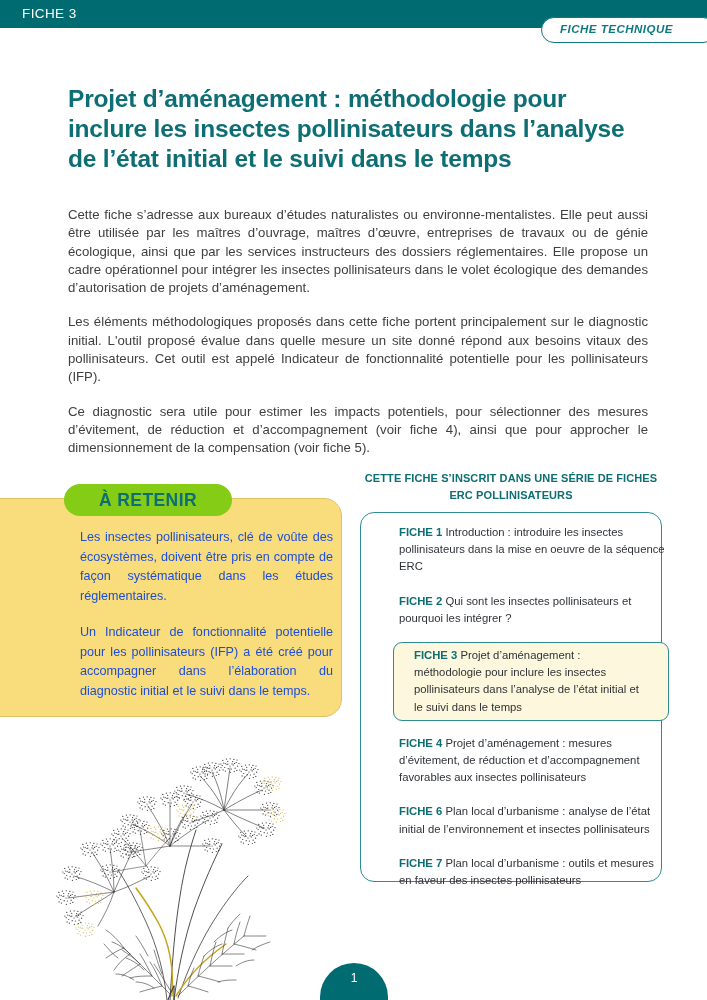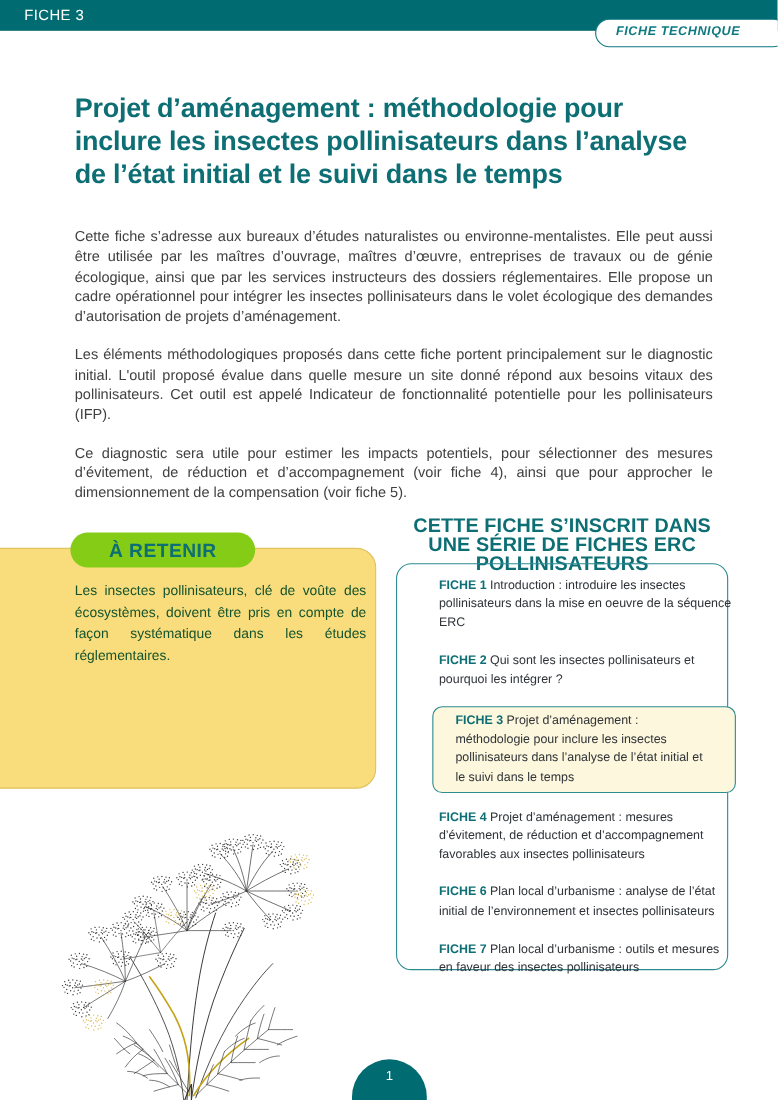--- a/index.html
+++ b/index.html
@@ -100,34 +100,34 @@
     font-weight: bold;
     letter-spacing: 0.4px;
     color: #0d6e74;
   }
   .retenir-body {
     position: absolute;
     left: 68px; top: 528px;
     width: 265px;
   }
   .retenir-body p {
-    margin: 0 0 17px 0;
+    margin: 0 0 17px 12px;
     font-size: 12.6px;
     line-height: 19.5px;
-    color: #14532d;
+    color: #1d4ed8;
     text-align: justify;
   }
 
   
   .series-heading {
     position: absolute;
     left: 356px; top: 470px;
     width: 310px;
     text-align: center;
-    font-size: 18px;
+    font-size: 11px;
     font-weight: bold;
     line-height: 17px;
     color: #0d6e74;
     letter-spacing: 0.1px;
   }
   .series-box {
     position: absolute;
     left: 360px; top: 512px;
     width: 302px; height: 370px;
     border: 1.4px solid #2d8b92;
@@ -200,20 +200,21 @@
 
 <div class="body-col">
   <p>Cette fiche s’adresse aux bureaux d’études naturalistes ou environne-mentalistes. Elle peut aussi être utilisée par les maîtres d’ouvrage, maîtres d’œuvre, entreprises de travaux ou de génie écologique, ainsi que par les services instructeurs des dossiers réglementaires. Elle propose un cadre opérationnel pour intégrer les insectes pollinisateurs dans le volet écologique des demandes d’autorisation de projets d’aménagement.</p>
   <p>Les éléments méthodologiques proposés dans cette fiche portent principalement sur le diagnostic initial. L'outil proposé évalue dans quelle mesure un site donné répond aux besoins vitaux des pollinisateurs. Cet outil est appelé Indicateur de fonctionnalité potentielle pour les pollinisateurs (IFP).</p>
   <p>Ce diagnostic sera utile pour estimer les impacts potentiels, pour sélectionner des mesures d’évitement, de réduction et d’accompagnement (voir fiche 4), ainsi que pour approcher le dimensionnement de la compensation (voir fiche 5).</p>
 </div>
 
 <div class="retenir-box"></div>
 <div class="retenir-body">
   <p>Les insectes pollinisateurs, clé de voûte des écosystèmes, doivent être pris en compte de façon systématique dans les études réglementaires.</p>
+  <p>Un Indicateur de fonctionnalité potentielle pour les pollinisateurs (IFP) a été créé pour accompagner dans l’élaboration du diagnostic initial et le suivi dans le temps.</p>
 </div>
 <div class="retenir-pill">
   <span class="retenir-pill-text">À RETENIR</span>
 </div>
 
 <div class="series-heading">CETTE FICHE S’INSCRIT DANS UNE SÉRIE DE FICHES ERC POLLINISATEURS</div>
 <div class="series-box"></div>
 <div class="fiche-list">
     <div class="fiche-item"><span class="fiche-num">FICHE 1</span><span> Introduction : introduire les insectes pollinisateurs dans la mise en oeuvre de la séquence ERC</span></div>
     <div class="fiche-item"><span class="fiche-num">FICHE 2</span><span> Qui sont les insectes pollinisateurs et pourquoi les intégrer ?</span></div>

